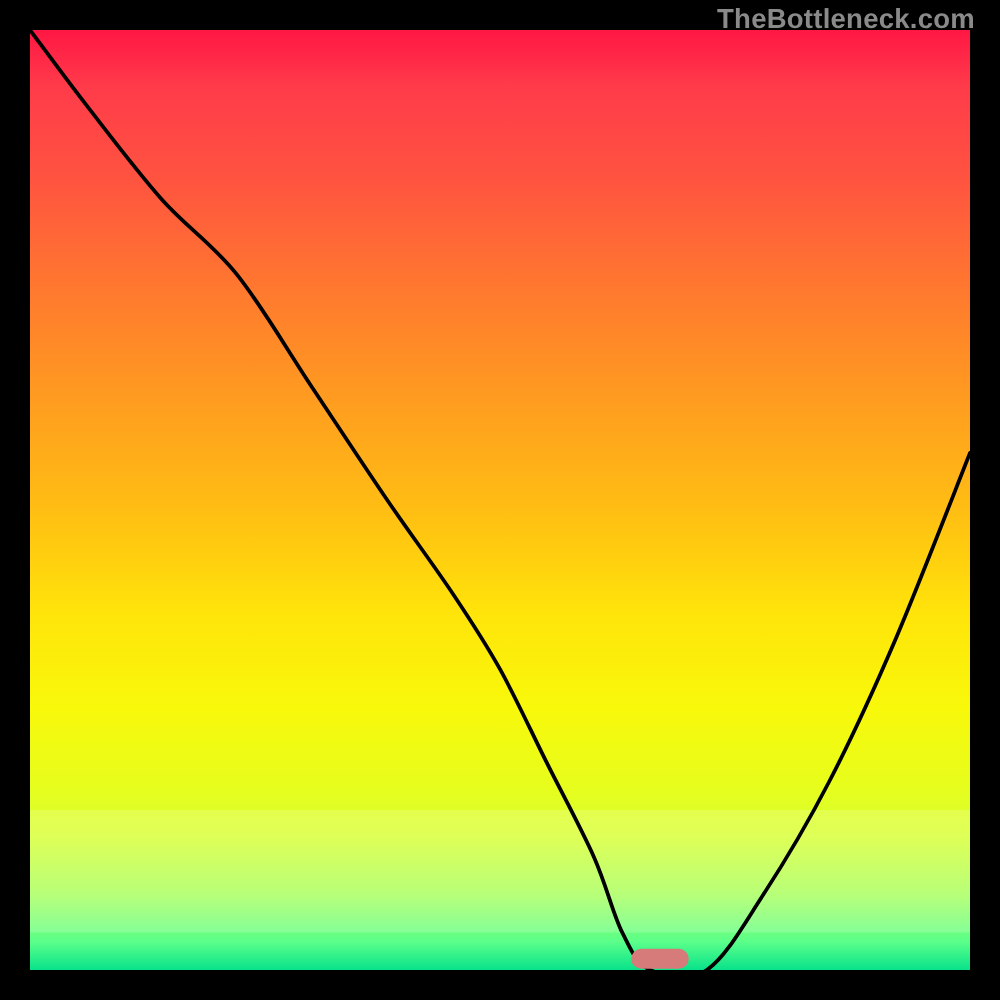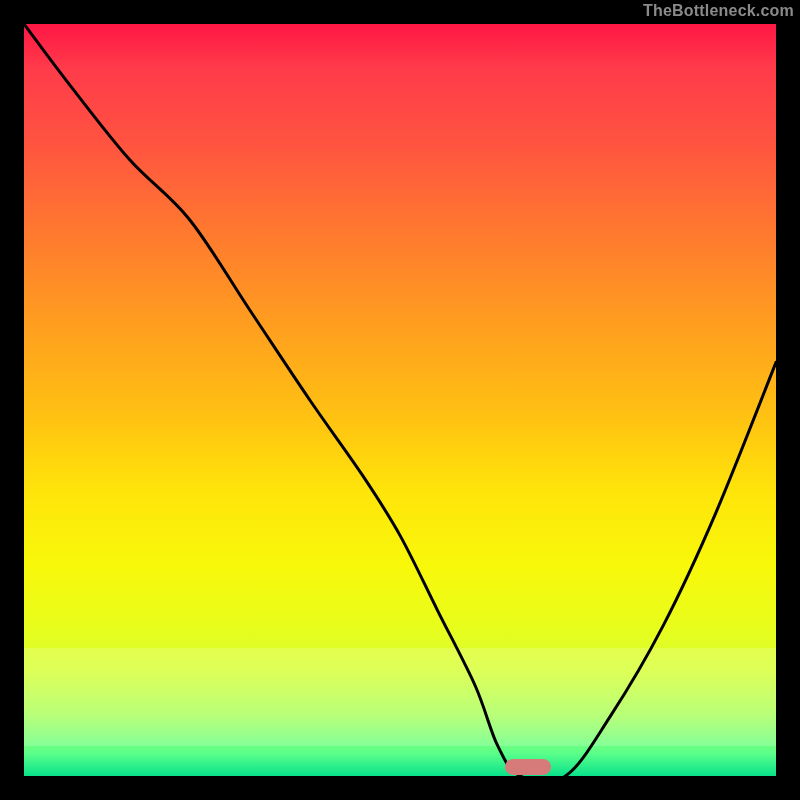--- a/index.html
+++ b/index.html
@@ -48,23 +48,23 @@
   }
   .pale-band {
     position: absolute;
     left: 0;
     right: 0;
     background: rgba(255,255,255,0.18);
   }
   .watermark {
     position: absolute;
     top: 2px;
-    right: 6px;
+    right: 20px;
     font-family: Arial, Helvetica, sans-serif;
-    font-size: 16px;
+    font-size: 22px;
     font-weight: 600;
     color: #8a8a8a;
     letter-spacing: 0.2px;
     user-select: none;
   }
   svg.curve {
     position: absolute;
     inset: 0;
   }
   .marker {

